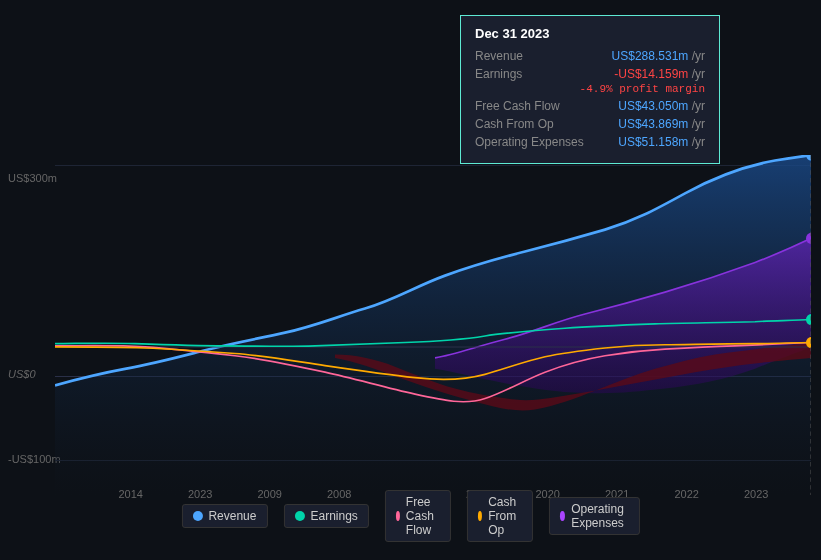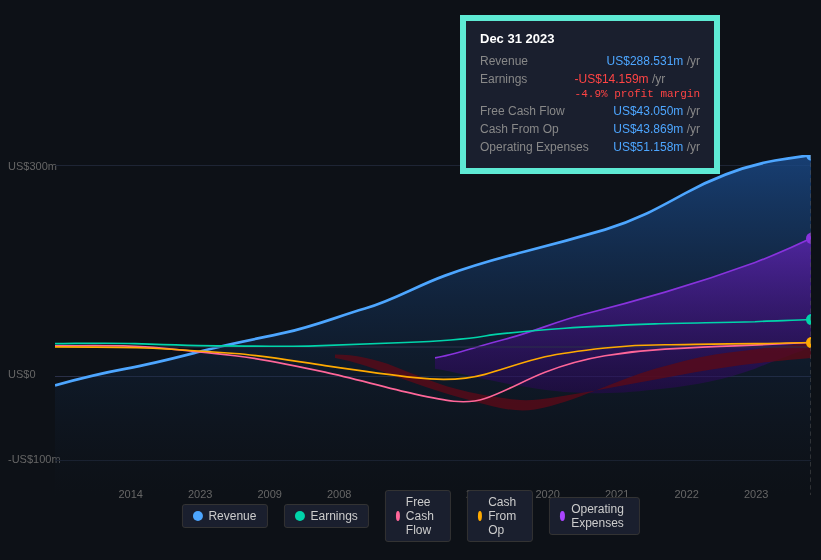--- a/index.html
+++ b/index.html
@@ -19,21 +19,21 @@
       position: relative;
       background: #0d1117;
     }
 
     
     .tooltip {
       position: absolute;
       top: 15px;
       left: 460px;
       background: #1a1f2e;
-      border: 6px solid #5eead4;
+      border: 1px solid #5eead4;
       padding: 10px 14px;
       min-width: 260px;
       z-index: 10;
     }
 
     .tooltip-date {
       font-size: 13px;
       font-weight: bold;
       color: #fff;
       margin-bottom: 8px;
@@ -47,20 +47,21 @@
       margin-bottom: 4px;
       gap: 10px;
     }
 
     .tooltip-label {
       color: #888;
       white-space: nowrap;
     }
 
     .tooltip-value {
+      text-align: right;
     }
 
     .color-blue { color: #4da6ff; }
     .color-red { color: #ff4444; }
 
     .profit-margin {
       color: #ff4444;
       font-size: 11px;
       font-family: Liberation Mono, monospace;
     }
@@ -176,22 +177,22 @@
       <span class="tooltip-label">Cash From Op</span>
       <span class="tooltip-value color-blue">US$43.869m <span style="color:#888">/yr</span></span>
     </div>
 
     <div class="tooltip-row">
       <span class="tooltip-label">Operating Expenses</span>
       <span class="tooltip-value color-blue">US$51.158m <span style="color:#888">/yr</span></span>
     </div>
   </div>
 
-  <div class="y-label" style="top: 160px;">US$300m</div>
-  <div class="y-label" style="top: 368px;">US$0</div>
+  <div class="y-label" style="top: 172px;">US$300m</div>
+  <div class="y-label" style="top: 368px; font-style: italic;">US$0</div>
   <div class="y-label" style="top: 453px;">-US$100m</div>
 
   <div class="grid-line" style="top: 165px;"></div>
   <div class="grid-line zero-line" style="top: 376px;"></div>
   <div class="grid-line" style="top: 460px;"></div>
 
   <div class="chart-svg-wrapper">
     <svg viewBox="0 0 756 310" preserveAspectRatio="none">
       <defs>
 

